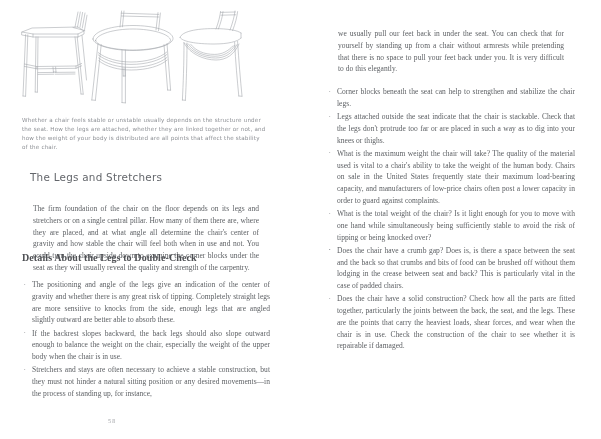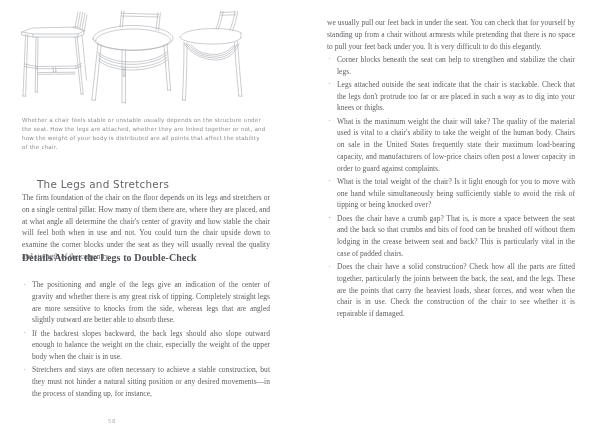--- a/index.html
+++ b/index.html
@@ -52,39 +52,39 @@
     letter-spacing: 0.18px;
     color: #8c8f94;
     text-align: left;
   }
 
   
   h2.section-title {
     position: absolute;
     left: 22px;
     top: 163px;
-    margin: 15px;
+    margin: 8px;
     font-family: "DejaVu Sans", sans-serif;
     font-weight: 400;
     font-size: 10.4px;
     letter-spacing: 0.25px;
     color: #63666b;
   }
   h3.sub-title {
     margin: 0 0 16px 0;
     font-family: "Liberation Serif", serif;
     font-weight: bold;
     font-size: 10px;
     letter-spacing: 0.1px;
     color: #4e5054;
   }
 
   
   p.body-par {
-    margin: 0;
+    margin: 11px;
     font-size: 7.5px;
     line-height: 11.75px;
     text-align: justify;
     color: #5d6064;
     letter-spacing: 0.02px;
   }
 
   
   ul.bullets {
     margin: 0;
@@ -245,40 +245,40 @@
 
     <h2 class="section-title">The Legs and Stretchers</h2>
 
     <div class="intro-block">
       <p class="body-par">The firm foundation of the chair on the floor depends on its legs and stretchers or on a single central pillar. How many of them there are, where they are placed, and at what angle all determine the chair's center of gravity and how stable the chair will feel both when in use and not. You could turn the chair upside down to examine the corner blocks under the seat as they will usually reveal the quality and strength of the carpentry.</p>
     </div>
 
     <div class="sub-block">
       <h3 class="sub-title">Details About the Legs to Double-Check</h3>
       <ul class="bullets">
-        <li><span class="dot">·</span><span>The positioning and angle of the legs give an indication of the center of gravity and whether there is any great risk of tipping. Completely straight legs are more sensitive to knocks from the side, whereas legs that are angled slightly outward are better able to absorb these.</span></li>
+        <li><span class="dot">·</span><span>The positioning and angle of the legs give an indication of the center of gravity and whether there is any great risk of tipping. Completely straight legs are more sensitive to knocks from the side, enough legs that are angled slightly outward are better able to absorb these.</span></li>
         <li><span class="dot">·</span><span>If the backrest slopes backward, the back legs should also slope outward enough to balance the weight on the chair, especially the weight of the upper body when the chair is in use.</span></li>
         <li><span class="dot">·</span><span>Stretchers and stays are often necessary to achieve a stable construction, but they must not hinder a natural sitting position or any desired movements—in the process of standing up, for instance,</span></li>
       </ul>
     </div>
 
     <div class="folio folio-left">58</div>
   </div>
 
   <div class="page page-right">
 
     <div class="right-block">
       <p class="body-par">we usually pull our feet back in under the seat. You can check that for yourself by standing up from a chair without armrests while pretending that there is no space to pull your feet back under you. It is very difficult to do this elegantly.</p>
 
       <ul class="bullets" style="margin-top:1.5px;">
         <li><span class="dot">·</span><span>Corner blocks beneath the seat can help to strengthen and stabilize the chair legs.</span></li>
         <li><span class="dot">·</span><span>Legs attached outside the seat indicate that the chair is stackable. Check that the legs don't protrude too far or are placed in such a way as to dig into your knees or thighs.</span></li>
         <li><span class="dot">·</span><span>What is the maximum weight the chair will take? The quality of the material used is vital to a chair's ability to take the weight of the human body. Chairs on sale in the United States frequently state their maximum load-bearing capacity, and manufacturers of low-price chairs often post a lower capacity in order to guard against complaints.</span></li>
         <li><span class="dot">·</span><span>What is the total weight of the chair? Is it light enough for you to move with one hand while simultaneously being sufficiently stable to avoid the risk of tipping or being knocked over?</span></li>
         <li><span class="dot">·</span></li>
-        <li><span class="dot">·</span><span>Does the chair have a crumb gap? That is, is more a space between the seat and the back so that crumbs and bits of food can be brushed off without them lodging in the crease between seat and back? This is particularly vital in the case of padded chairs.</span></li>
+        <li><span class="dot">·</span><span>Does the chair have a crumb gap? Does is, is there a space between the seat and the back so that crumbs and bits of food can be brushed off without them lodging in the crease between seat and back? This is particularly vital in the case of padded chairs.</span></li>
         <li><span class="dot">·</span><span>Does the chair have a solid construction? Check how all the parts are fitted together, particularly the joints between the back, the seat, and the legs. These are the points that carry the heaviest loads, shear forces, and wear when the chair is in use. Check the construction of the chair to see whether it is repairable if damaged.</span></li>
       </ul>
     </div>
 
   </div>
 
 </div>
 
 </body></html>

